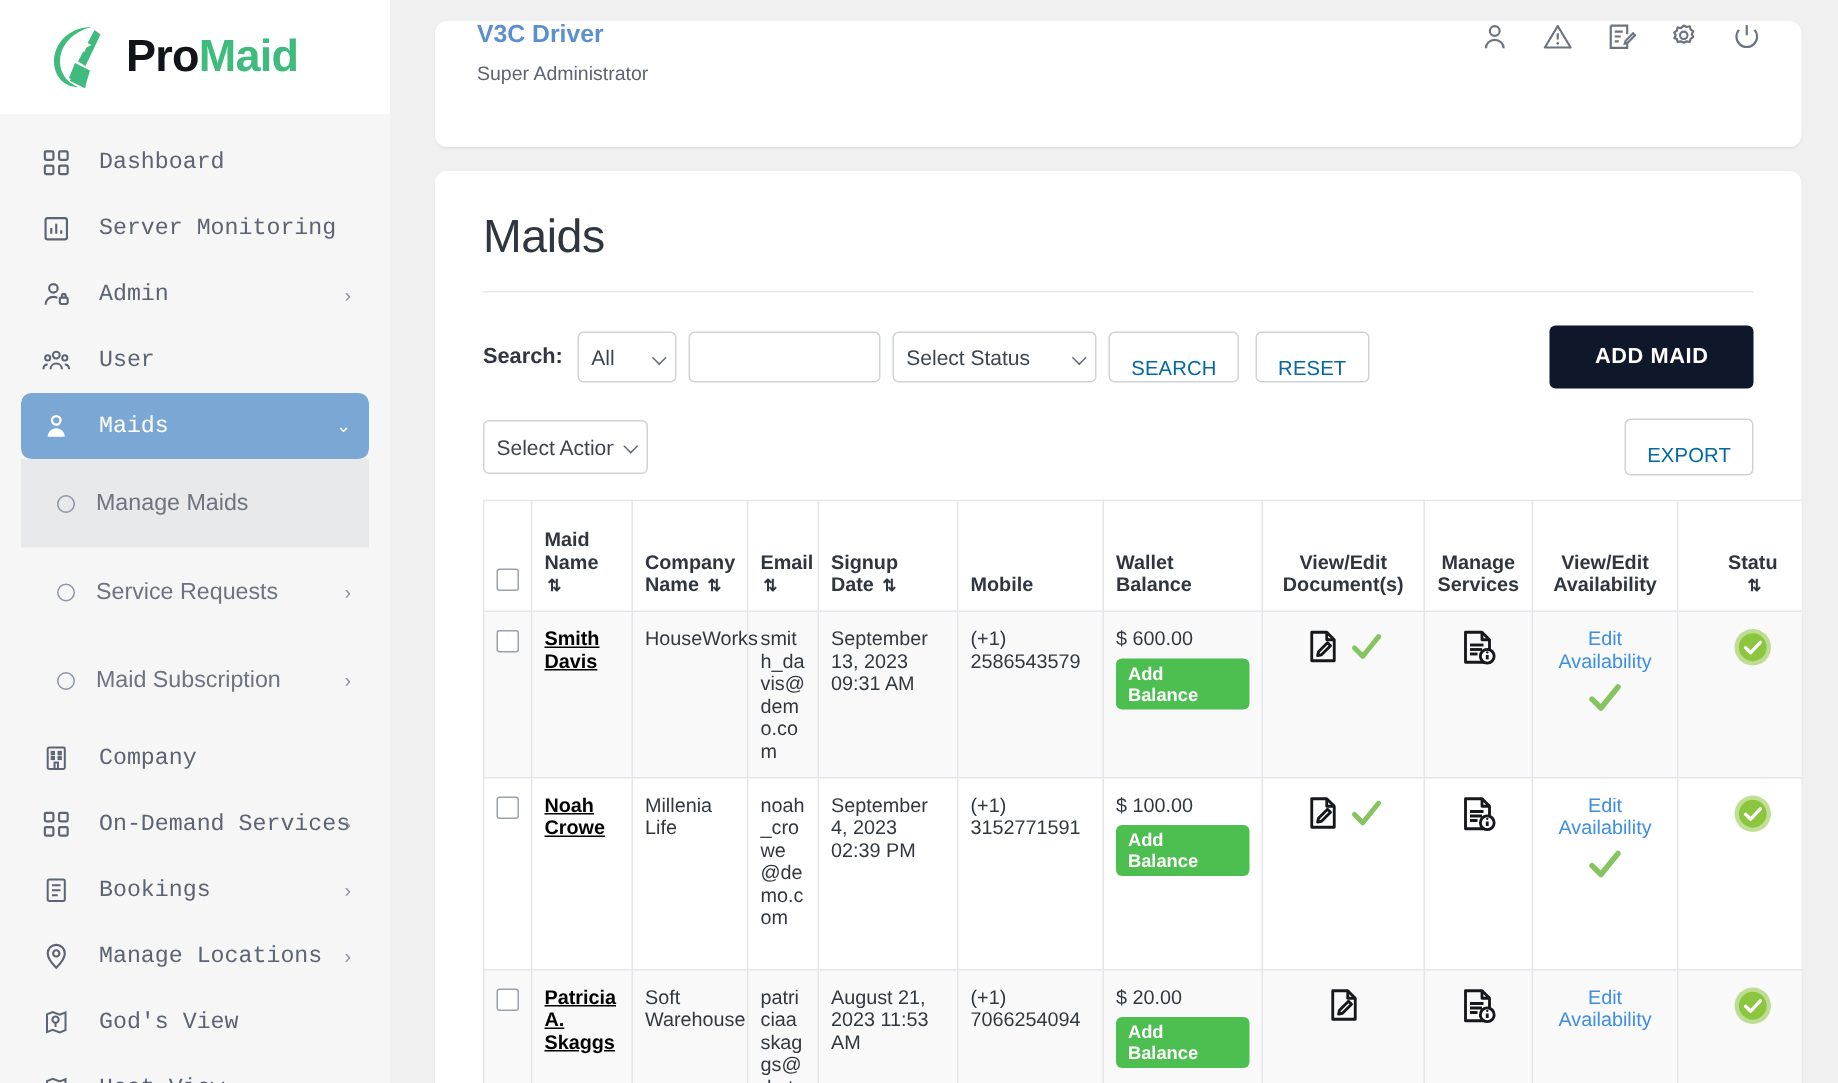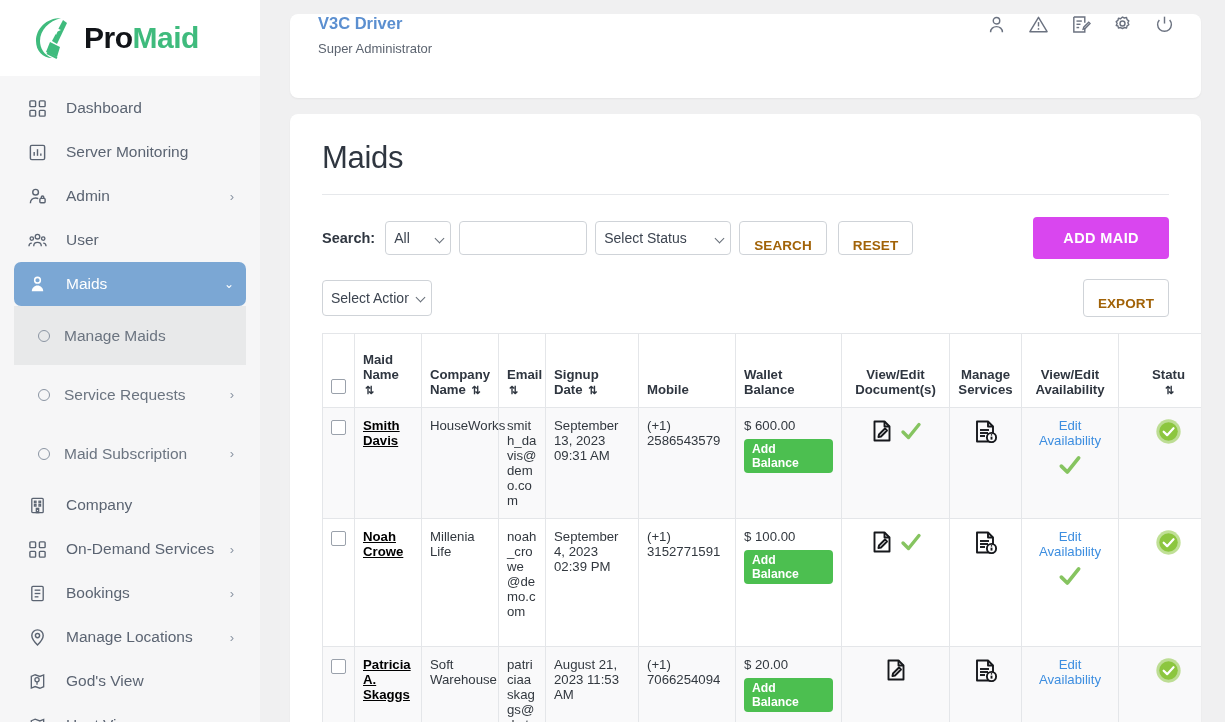--- a/index.html
+++ b/index.html
@@ -32,21 +32,21 @@
 
   .nav { padding: 10px 14px 0 14px; }
   .nav-item {
     display: flex; align-items: center;
     height: 44px; padding: 0 14px;
     border-radius: 7px;
     color: #5b6472; font-size: 15.5px;
     cursor: pointer; position: relative;
   }
   .nav-item .ico { width: 26px; flex: 0 0 26px; display: flex; align-items: center; }
-  .nav-item .lbl { margin-left: 12px; white-space: nowrap; }
+  .nav-item .lbl { margin-left: 12px; white-space: nowrap; font-family: Liberation Mono, monospace; }
   .nav-item .caret {
     position: absolute; right: 12px;
     font-size: 13px; color: #8b95a3; line-height: 1;
   }
   .nav-item.active {
     background: #7ba7d4; color: #ffffff;
   }
   .nav-item.active .caret { color: #ffffff; font-size: 12px; }
   .nav-sub {
     display: flex; align-items: center;
@@ -97,25 +97,25 @@
   }
   .sel { padding: 0 22px 0 8px; appearance: none; background-image: none; position: relative; }
   .selwrap { position: relative; display: inline-block; }
   .selwrap::after {
     content: ""; position: absolute; right: 8px; top: 14px;
     width: 6px; height: 6px; border-right: 1.4px solid #666e78; border-bottom: 1.4px solid #666e78;
     transform: rotate(45deg); pointer-events: none;
   }
   .txt { width: 128px; margin-left: 8px; padding: 0 8px; }
   .btn-o {
-    padding: 16px 14px; font-weight: 700; font-size: 13.5px;
-    color: #a16207; cursor: pointer; letter-spacing: .1px;
+    padding: 16px 14px; font-weight: 400; font-size: 13.5px;
+    color: #0369a1; cursor: pointer; letter-spacing: .1px;
   }
   .btn-primary {
-    margin-left: auto; background: #d946ef; color: #fff;
+    margin-left: auto; background: #0f172a; color: #fff;
     border: none; border-radius: 4px; height: 42px;
     padding: 0 30px; font-size: 14.5px; font-weight: 600;
     letter-spacing: .4px; cursor: pointer;
     font-family: "Liberation Sans", sans-serif;
   }
   .actionsrow { display: flex; align-items: center; margin-top: 20px; }
 
   
   .tablewrap { margin-top: 16px; width: 880px; overflow: hidden; }
   table { border-collapse: collapse; table-layout: fixed; width: 896px; }

